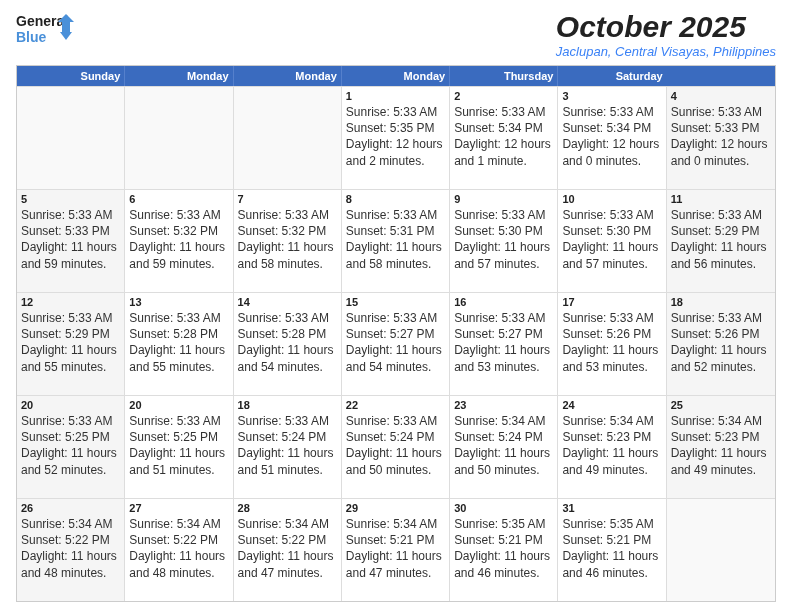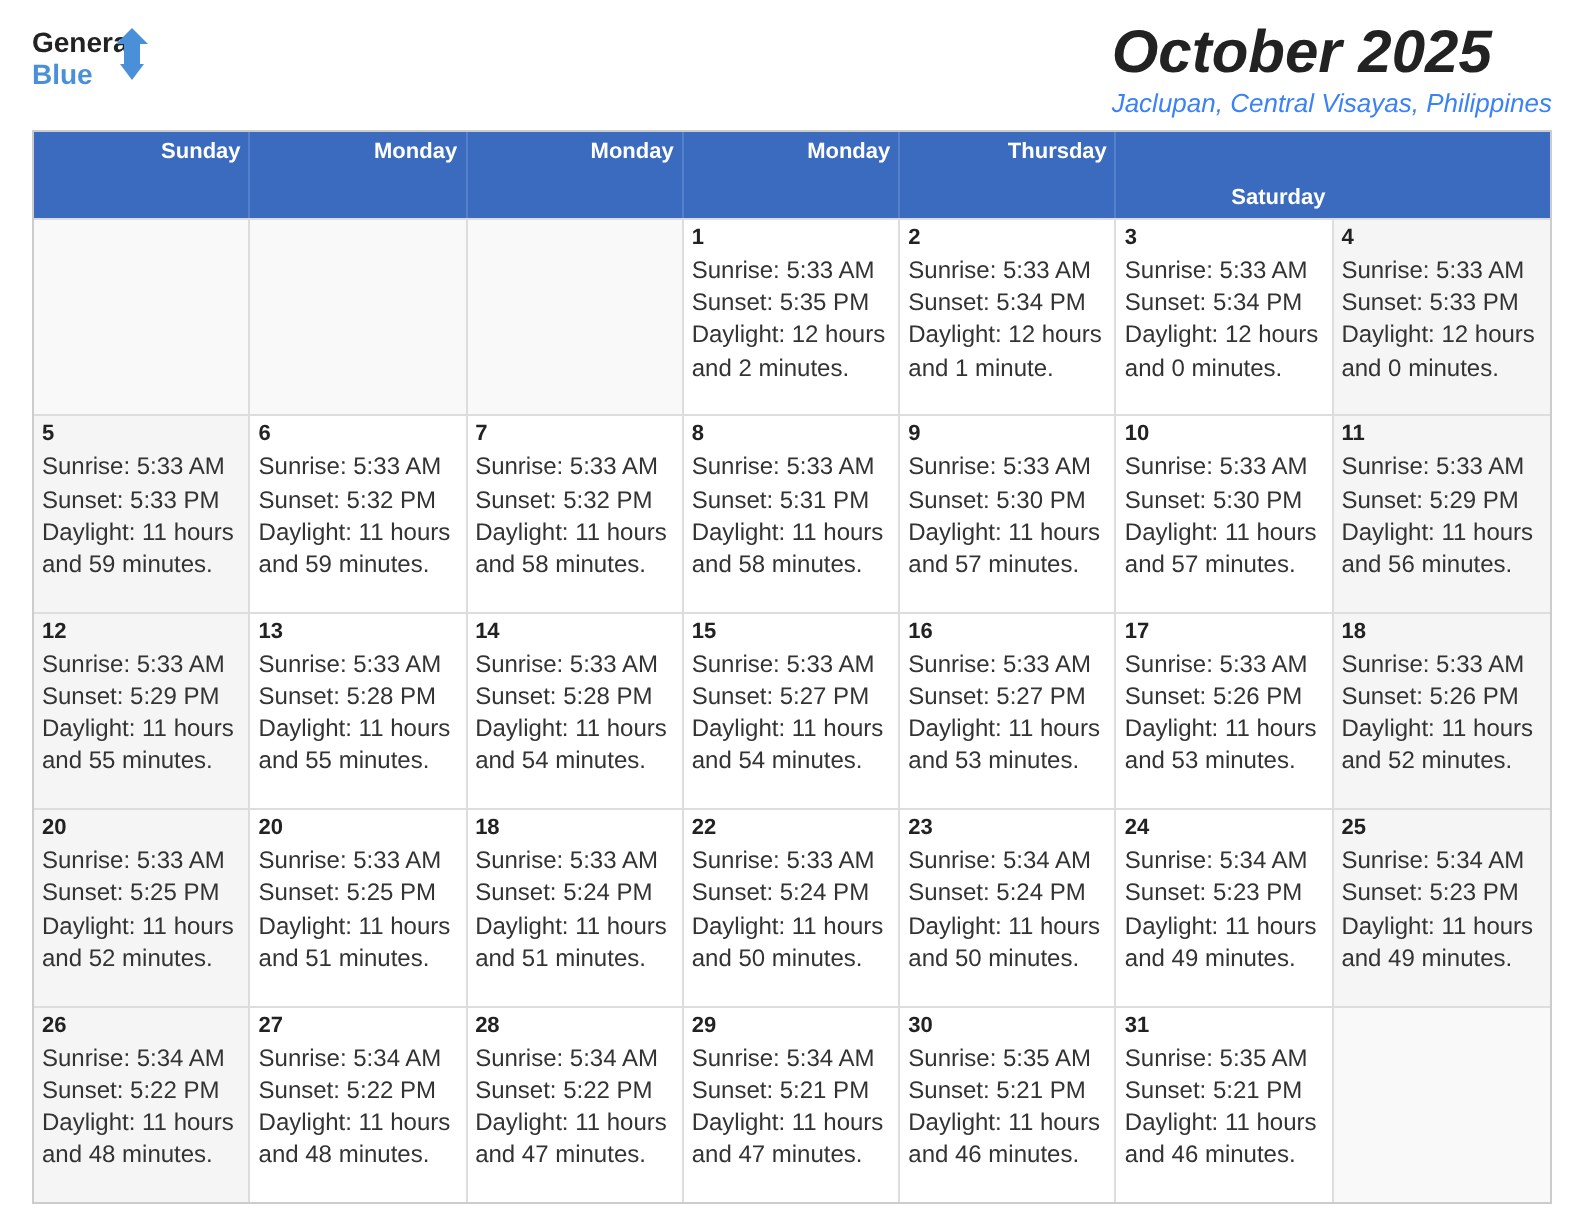--- a/index.html
+++ b/index.html
@@ -53,21 +53,21 @@
       background: #3a6bbf;
     }
     .cal-header-cell {
       color: #fff;
       font-size: 11px;
       font-weight: bold;
       padding: 4px 4px;
       text-align: right;
       border-right: 1px solid #5580cc;
     }
-    .cal-header-cell:last-child { border-right: none; margin-top: 23px; }
+    .cal-header-cell:last-child { border-right: none; }
     .cal-body {
       flex: 1;
       display: flex;
       flex-direction: column;
     }
     .cal-row {
       display: grid;
       grid-template-columns: repeat(7, 1fr);
       flex: 1;
       border-top: 1px solid #ddd;

